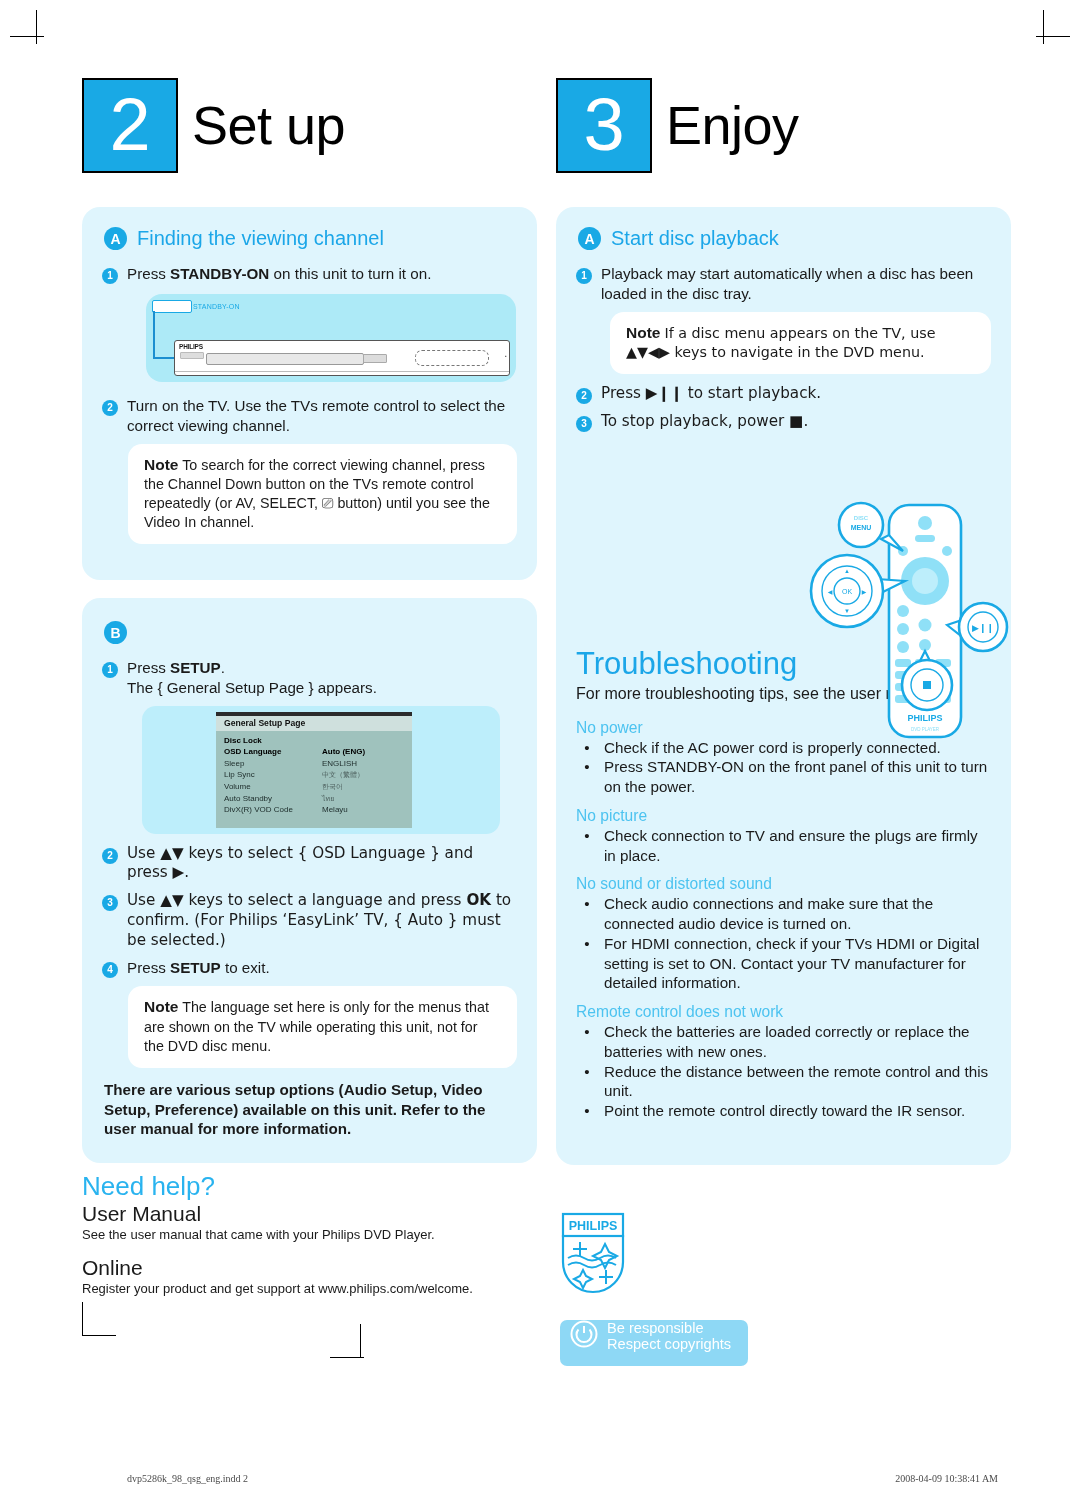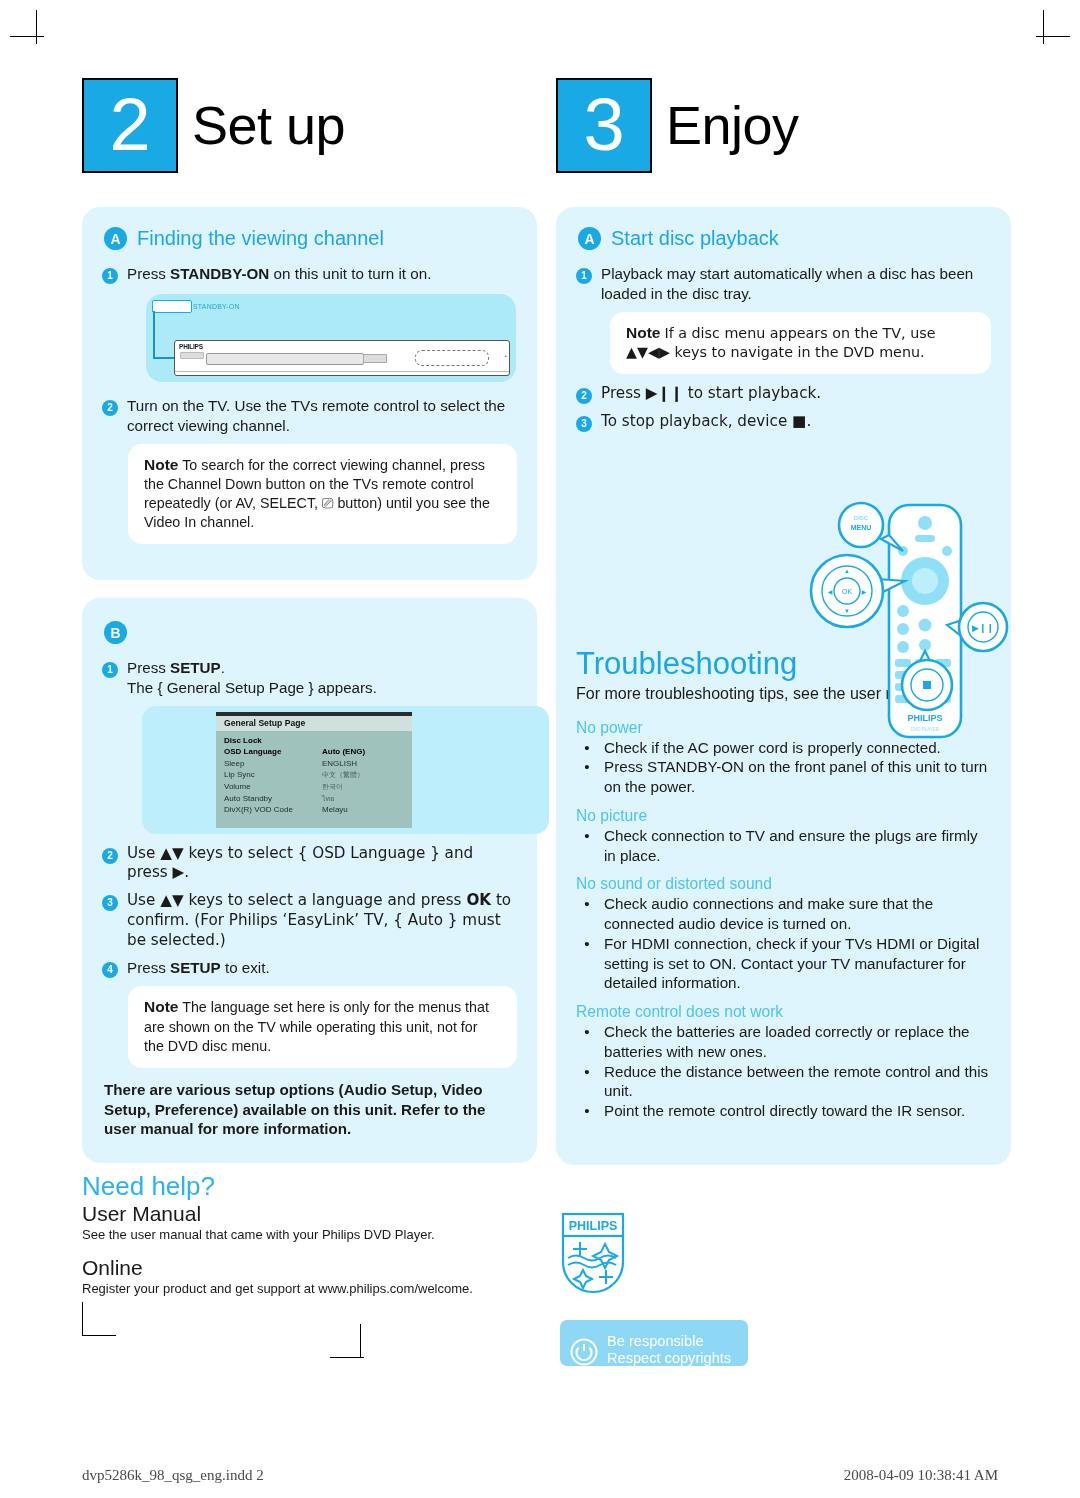--- a/index.html
+++ b/index.html
@@ -81,21 +81,21 @@
   }
   .front .ph{position:absolute;left:4px;top:2px;font-size:6.5px;font-weight:bold;letter-spacing:-.2px;}
   .front .sub{position:absolute;left:5px;top:11px;width:22px;height:5px;background:#ddd;border:.6px solid #bbb;border-radius:1px;}
   .front .tray{position:absolute;left:31px;top:12px;width:156px;height:10px;background:#e8e8e8;border:1px solid #999;border-radius:2px;}
   .front .tray2{position:absolute;left:188px;top:13px;width:22px;height:7px;background:#dcdcdc;border:1px solid #aaa;border-radius:1px;}
   .front .disp{position:absolute;left:240px;top:9px;width:72px;height:14px;border:1px dashed #777;border-radius:7px;}
   .front .btns{position:absolute;left:330px;top:12px;font-size:5px;color:#666;letter-spacing:5px;}
   .front .baseline{position:absolute;left:0;right:0;bottom:3px;height:1px;background:#bbb;}
 
   
-  .osdwrap{background:#bdeefb;border-radius:14px;margin:8px 0 6px 40px;width:407px;height:128px;position:relative;}
+  .osdwrap{background:#bdeefb;border-radius:14px;margin:8px 0 6px 40px;width:358px;height:128px;position:relative;}
   .osd{
     position:absolute;left:74px;top:6px;width:196px;height:116px;
     background:#9fc2bd;border-top:4px solid #2b2b2b;box-sizing:border-box;
     font-family:"Liberation Sans",sans-serif;
   }
   .osd .title{background:#cfe0dd;color:#111;font-size:8.6px;font-weight:bold;padding:2.5px 0 2.5px 8px;}
   .osd .rows{padding:4px 8px 0 8px;}
   .osd .r{display:flex;font-size:8px;line-height:11.6px;color:#20302e;}
   .osd .r .l{width:98px;}
   .osd .r.sel .l,.osd .r.sel .v{font-weight:bold;color:#000;}
@@ -122,27 +122,27 @@
   .nh h3{font-size:21px;margin:0;font-weight:400;}
   .nh p{font-size:13px;margin:1px 0 14px 0;}
 
   
   .cp{position:absolute;left:560px;top:1212px;width:470px;display:flex;gap:14px;}
   .cp .txt{font-size:14.6px;line-height:1.35;padding-top:4px;}
   .cp .txt .sp{display:block;height:14px;}
   .shield{width:66px;height:82px;flex:0 0 auto;}
   .resp{
     position:absolute;left:560px;top:1320px;width:188px;height:46px;background:#8ed8f5;
-    border-radius:7px;display:flex;align-items:flex-end;gap:9px;padding-left:10px;box-sizing:border-box;
+    border-radius:7px;display:flex;align-items:flex-start;gap:9px;padding-left:10px;box-sizing:border-box;
   }
   .resp .rtxt{color:#ffffff;font-size:14.6px;line-height:1.12;}
   .resp svg{flex:0 0 auto;}
 
   
-  .pf{position:absolute;bottom:14px;font-size:15px;color:#4a4a4a;font-family:"Liberation Serif",serif;}
+  .pf{position:absolute;bottom:14px;font-size:10px;color:#4a4a4a;font-family:"Liberation Serif",serif;margin-left:45px;}
   .pf.left{left:82px;}
   .pf.right{right:82px;}
 
   .sym{font-family:"DejaVu Sans",sans-serif;}
 </style>
 </head>
 <body>
 
 <div class="page">
 
@@ -293,21 +293,21 @@
         <span class="nt">Note</span>
         <span class="sym">If a disc menu appears on the TV, use ▲▼◀▶ keys to navigate in the DVD menu.</span>
       </div>
 
       <div class="stepline" style="margin-top:10px;">
         <div class="dot">2</div>
         <div class="stxt sym">Press ▶❙❙ to start playback.</div>
       </div>
       <div class="stepline">
         <div class="dot">3</div>
-        <div class="stxt sym">To stop playback, device ■.</div>
+        <div class="stxt sym">To stop playback, power ■.</div>
       </div>
 
       <div class="remote" style="position:absolute;right:4px;top:292px;">
         <svg viewBox="0 0 215 250" width="215" height="250">
 
           <rect x="82" y="6" width="72" height="232" rx="20" fill="#fff" stroke="#19a9e5" stroke-width="2.6"></rect>
 
           <circle cx="118" cy="24" r="7" fill="#8fe0f7"></circle>
           <rect x="108" y="36" width="20" height="7" rx="3.4" fill="#8fe0f7"></rect>
           <circle cx="96" cy="52" r="5" fill="#8fe0f7"></circle>

